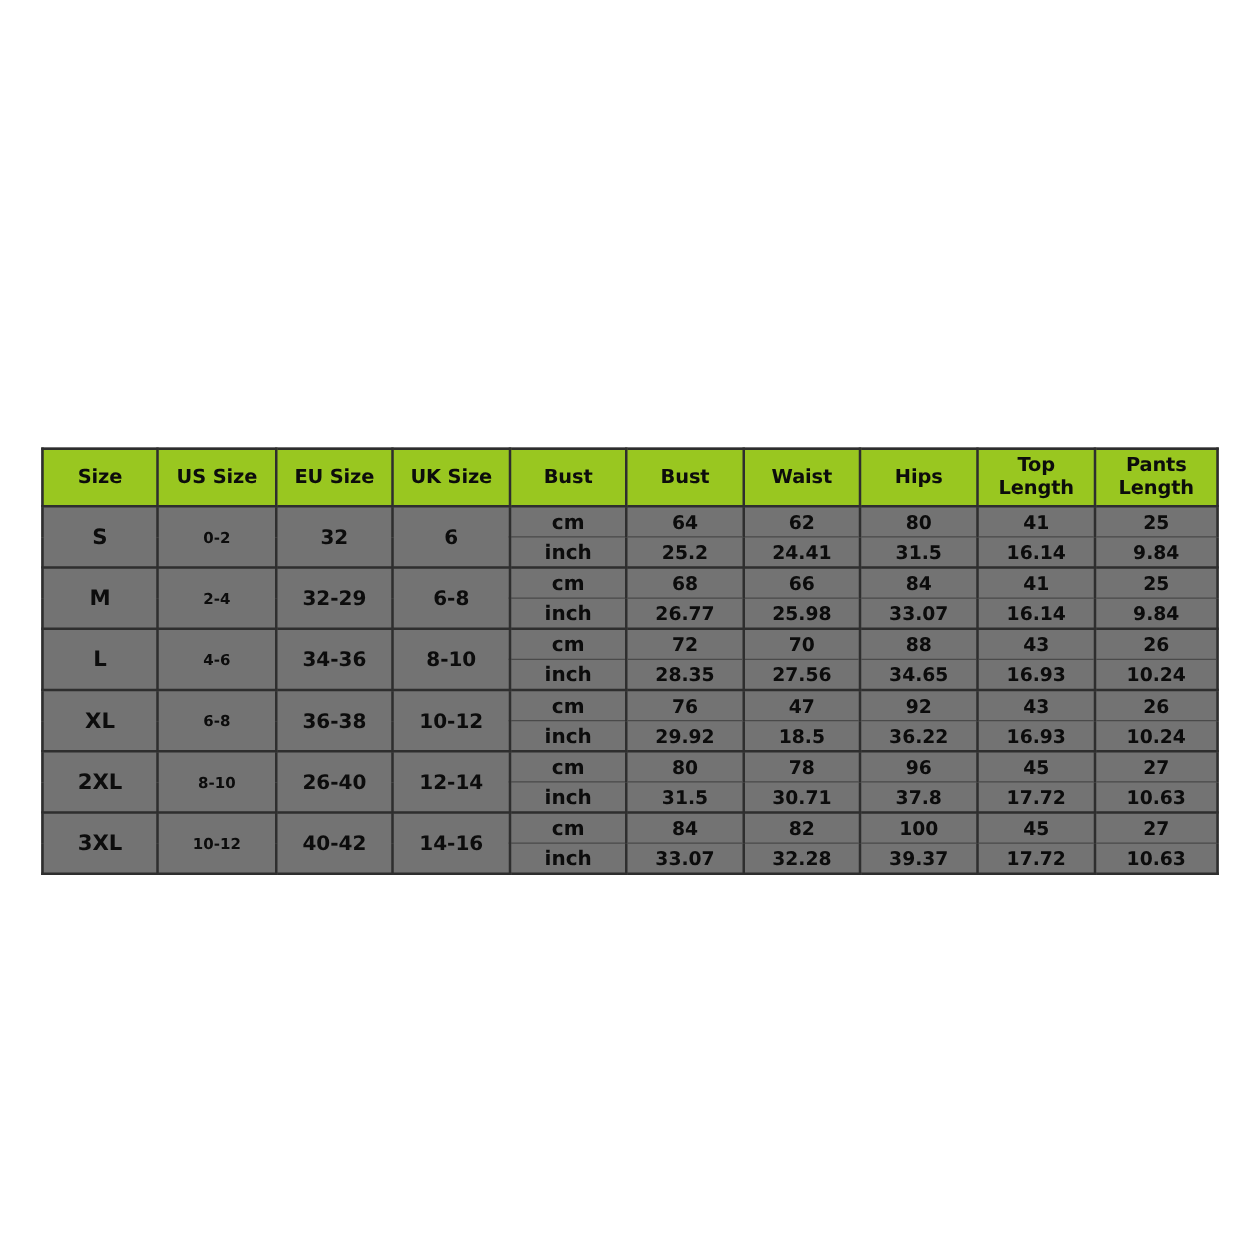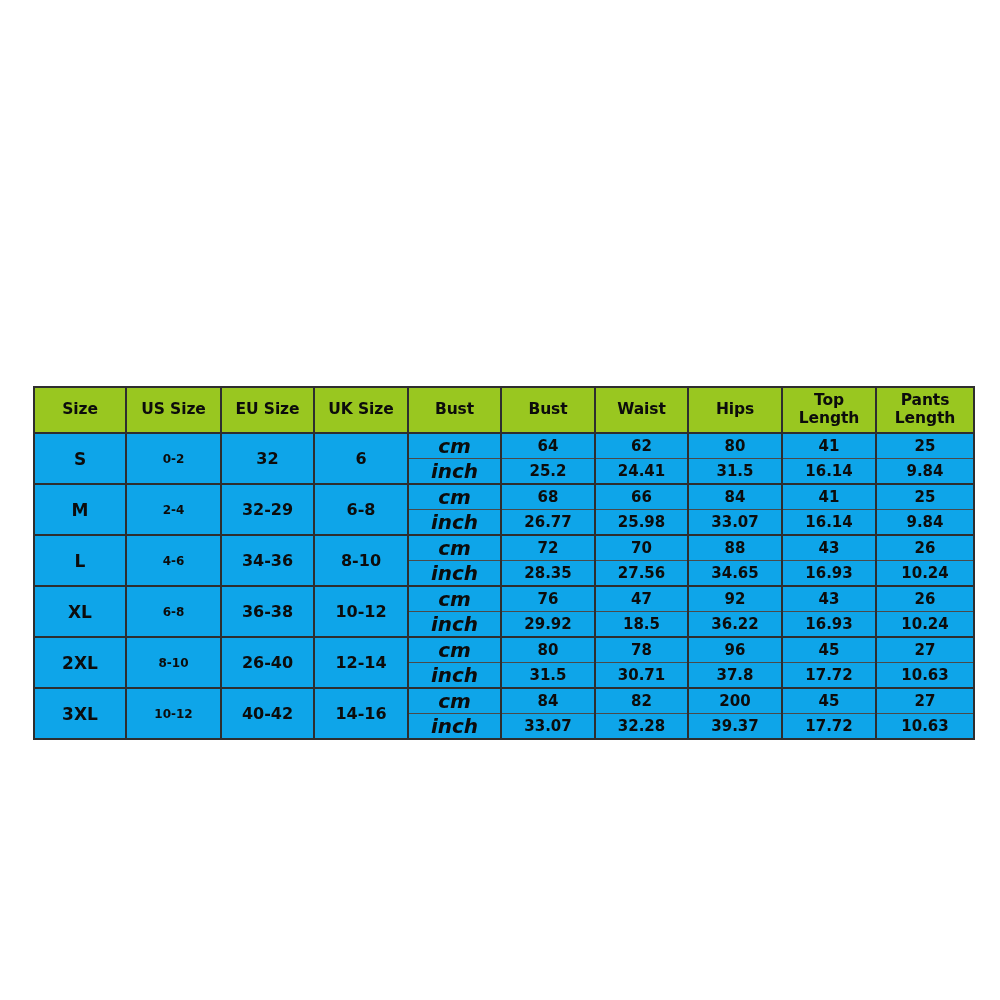--- a/index.html
+++ b/index.html
@@ -21,22 +21,21 @@
     top: 358px;
     width: 940px;
     height: 329px;
   }
 
   table.size-chart {
     width: 940px;
     height: 329px;
     border-collapse: collapse;
     table-layout: fixed;
-    background: #0ea5e9;
-    margin-top: 28px;
+    background: #737373;
   }
 
   table.size-chart td,
   table.size-chart th {
     border: 2px solid #2e2e2e;
     text-align: center;
     vertical-align: middle;
     font-weight: bold;
     color: #0c0c0c;
     padding: 0;
@@ -58,23 +57,22 @@
   td.size-col {
     font-size: 17px;
   }
   td.size-col.c-size   { font-size: 17px; }
   td.size-col.c-us     { font-size: 12px; }
   td.size-col.c-eu     { font-size: 16px; }
   td.size-col.c-uk     { font-size: 16px; }
 
   
   td.unit-cell {
-    font-size: 20px;
+    font-size: 16px;
     height: 23px;
-    font-style: italic;
   }
   td.meas-cell {
     font-size: 15px;
     height: 23px;
   }
 
   
   tr.sub-cm td.unit-cell,
   tr.sub-cm td.meas-cell {
     border-bottom-width: 1px;
@@ -237,21 +235,21 @@
       </tr>
 
       <tr class="sub-cm">
         <td class="size-col c-size" rowspan="2">3XL</td>
         <td class="size-col c-us" rowspan="2">10-12</td>
         <td class="size-col c-eu" rowspan="2">40-42</td>
         <td class="size-col c-uk" rowspan="2">14-16</td>
         <td class="unit-cell">cm</td>
         <td class="meas-cell">84</td>
         <td class="meas-cell">82</td>
-        <td class="meas-cell">200</td>
+        <td class="meas-cell">100</td>
         <td class="meas-cell">45</td>
         <td class="meas-cell">27</td>
       </tr>
       <tr class="sub-inch">
         <td class="unit-cell">inch</td>
         <td class="meas-cell">33.07</td>
         <td class="meas-cell">32.28</td>
         <td class="meas-cell">39.37</td>
         <td class="meas-cell">17.72</td>
         <td class="meas-cell">10.63</td>

